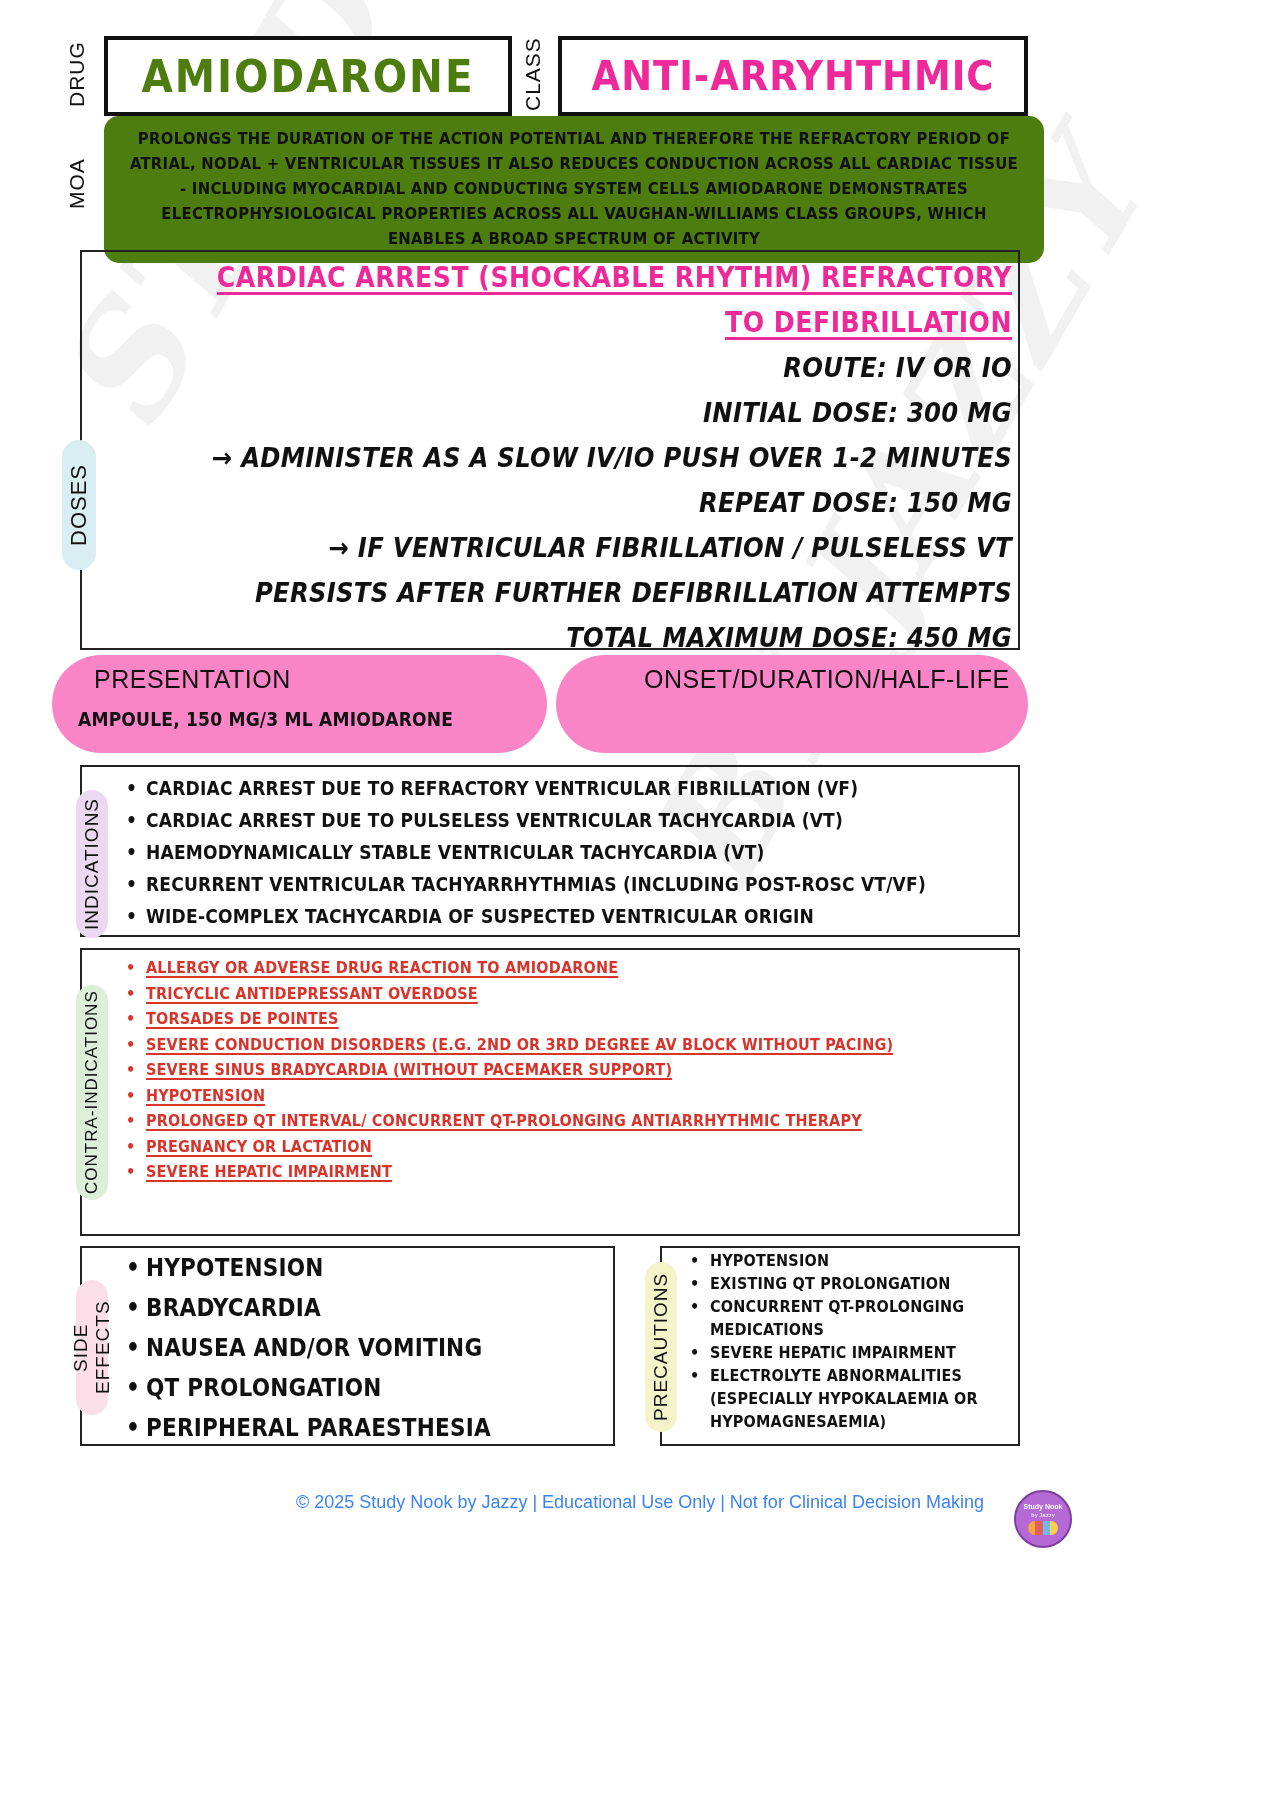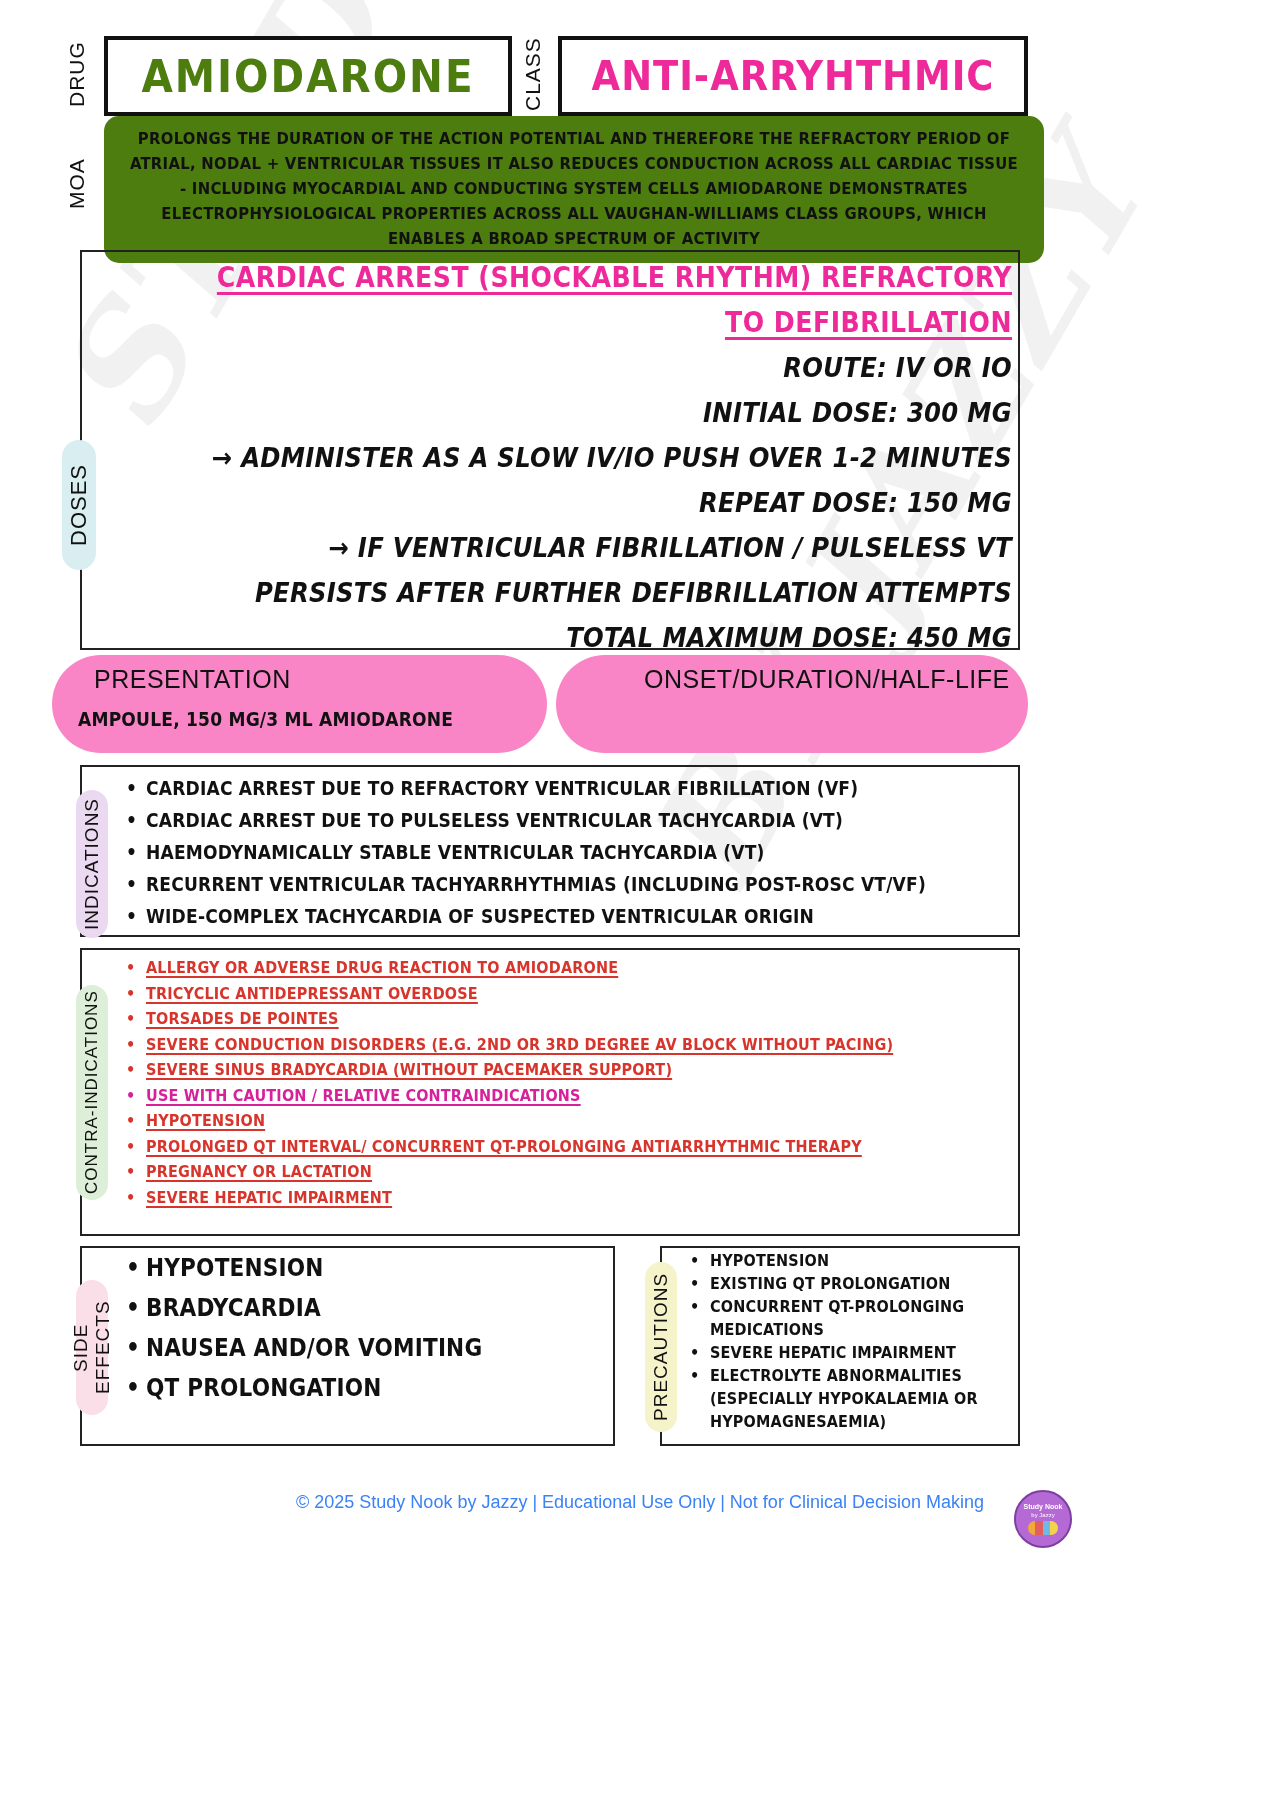--- a/index.html
+++ b/index.html
@@ -487,35 +487,35 @@
 
   <div class="ci-box"></div>
   <div class="ci-pill"></div>
   <div class="vlabel ci-label">CONTRA-INDICATIONS</div>
   <ul class="bl ci-list">
     <li class="hand"><span class="u">ALLERGY OR ADVERSE DRUG REACTION TO AMIODARONE</span></li>
     <li class="hand"><span class="u">TRICYCLIC ANTIDEPRESSANT OVERDOSE</span></li>
     <li class="hand"><span class="u">TORSADES DE POINTES</span></li>
     <li class="hand"><span class="u">SEVERE CONDUCTION DISORDERS (E.G. 2ND OR 3RD DEGREE AV BLOCK WITHOUT PACING)</span></li>
     <li class="hand"><span class="u">SEVERE SINUS BRADYCARDIA (WITHOUT PACEMAKER SUPPORT)</span></li>
-    <li class="hand magenta"><span class="u">USE WITH CAUTION / RELATIVE CONTRAINDICATIONS</span></li>
     <li class="hand"><span class="u">HYPOTENSION</span></li>
     <li class="hand"><span class="u">PROLONGED QT INTERVAL/ CONCURRENT QT-PROLONGING ANTIARRHYTHMIC THERAPY</span></li>
     <li class="hand"><span class="u">PREGNANCY OR LACTATION</span></li>
     <li class="hand"><span class="u">SEVERE HEPATIC IMPAIRMENT</span></li>
   </ul>
 
   <div class="se-box"></div>
   <div class="se-pill"></div>
   <div class="vlabel se-label">SIDE EFFECTS</div>
   <ul class="bl se-list">
     <li class="hand">HYPOTENSION</li>
     <li class="hand">BRADYCARDIA</li>
     <li class="hand">NAUSEA AND/OR VOMITING</li>
     <li class="hand">QT PROLONGATION</li>
+    <li class="hand">PERIPHERAL PARAESTHESIA</li>
   </ul>
 
   <div class="pc-box"></div>
   <div class="pc-pill"></div>
   <div class="vlabel pc-label">PRECAUTIONS</div>
   <ul class="bl pc-list">
     <li class="hand">HYPOTENSION</li>
     <li class="hand">EXISTING QT PROLONGATION</li>
     <li class="hand">CONCURRENT QT-PROLONGING MEDICATIONS</li>
     <li class="hand">SEVERE HEPATIC IMPAIRMENT</li>

